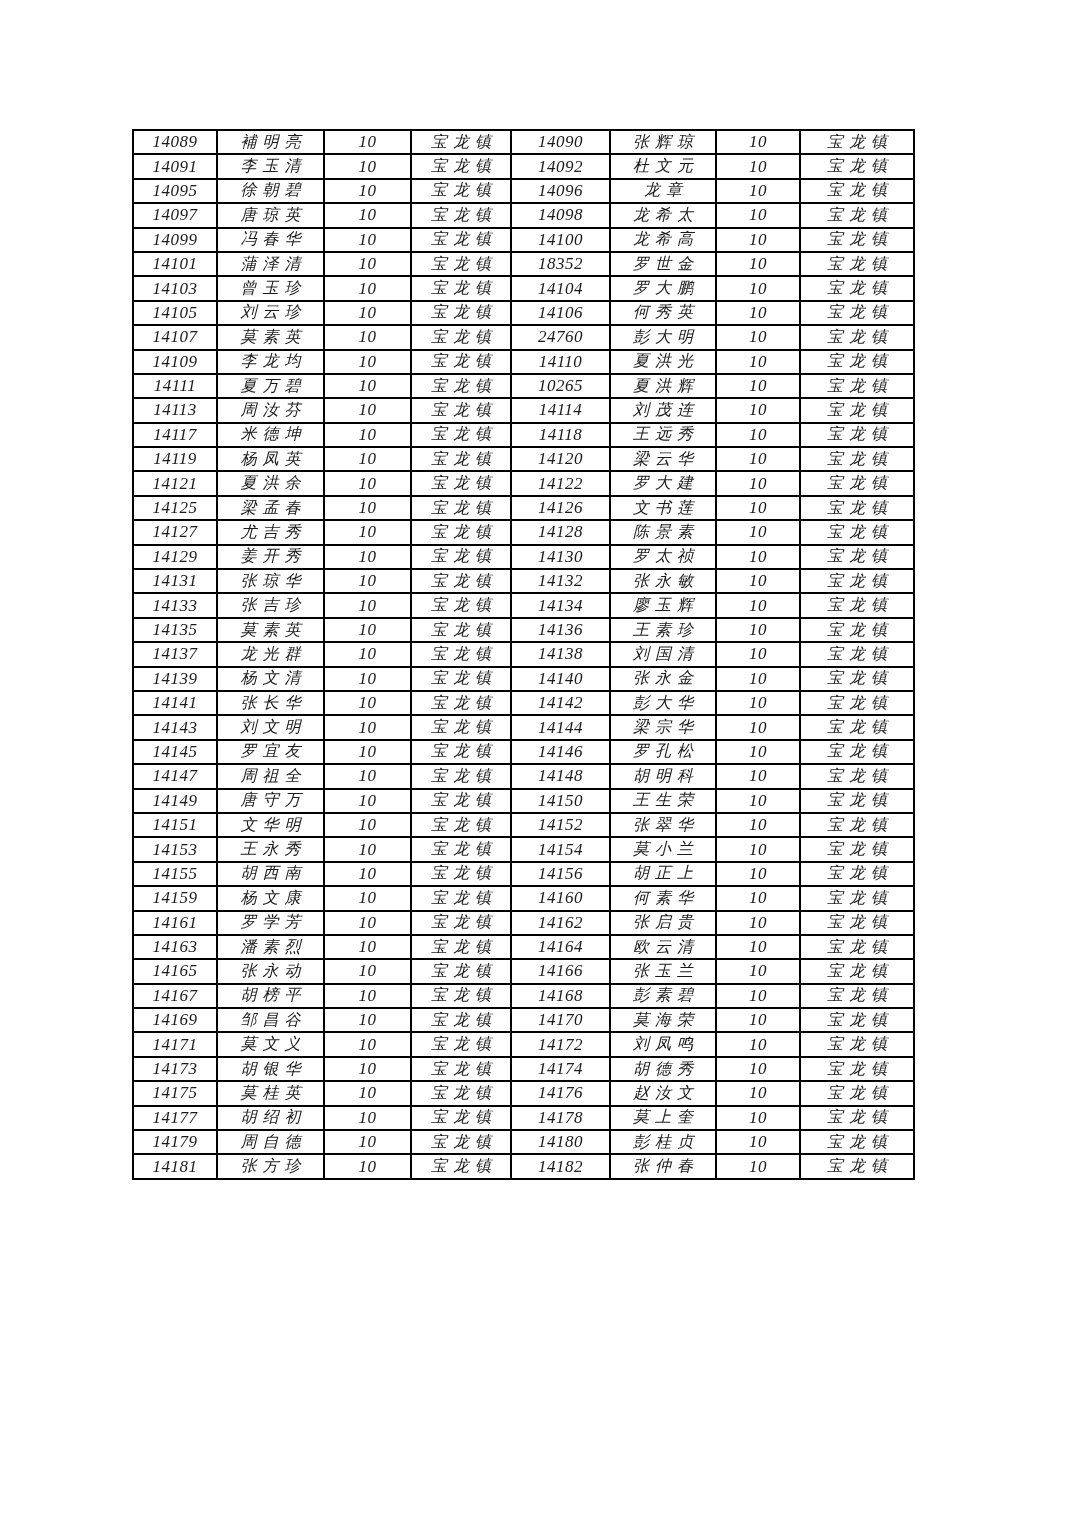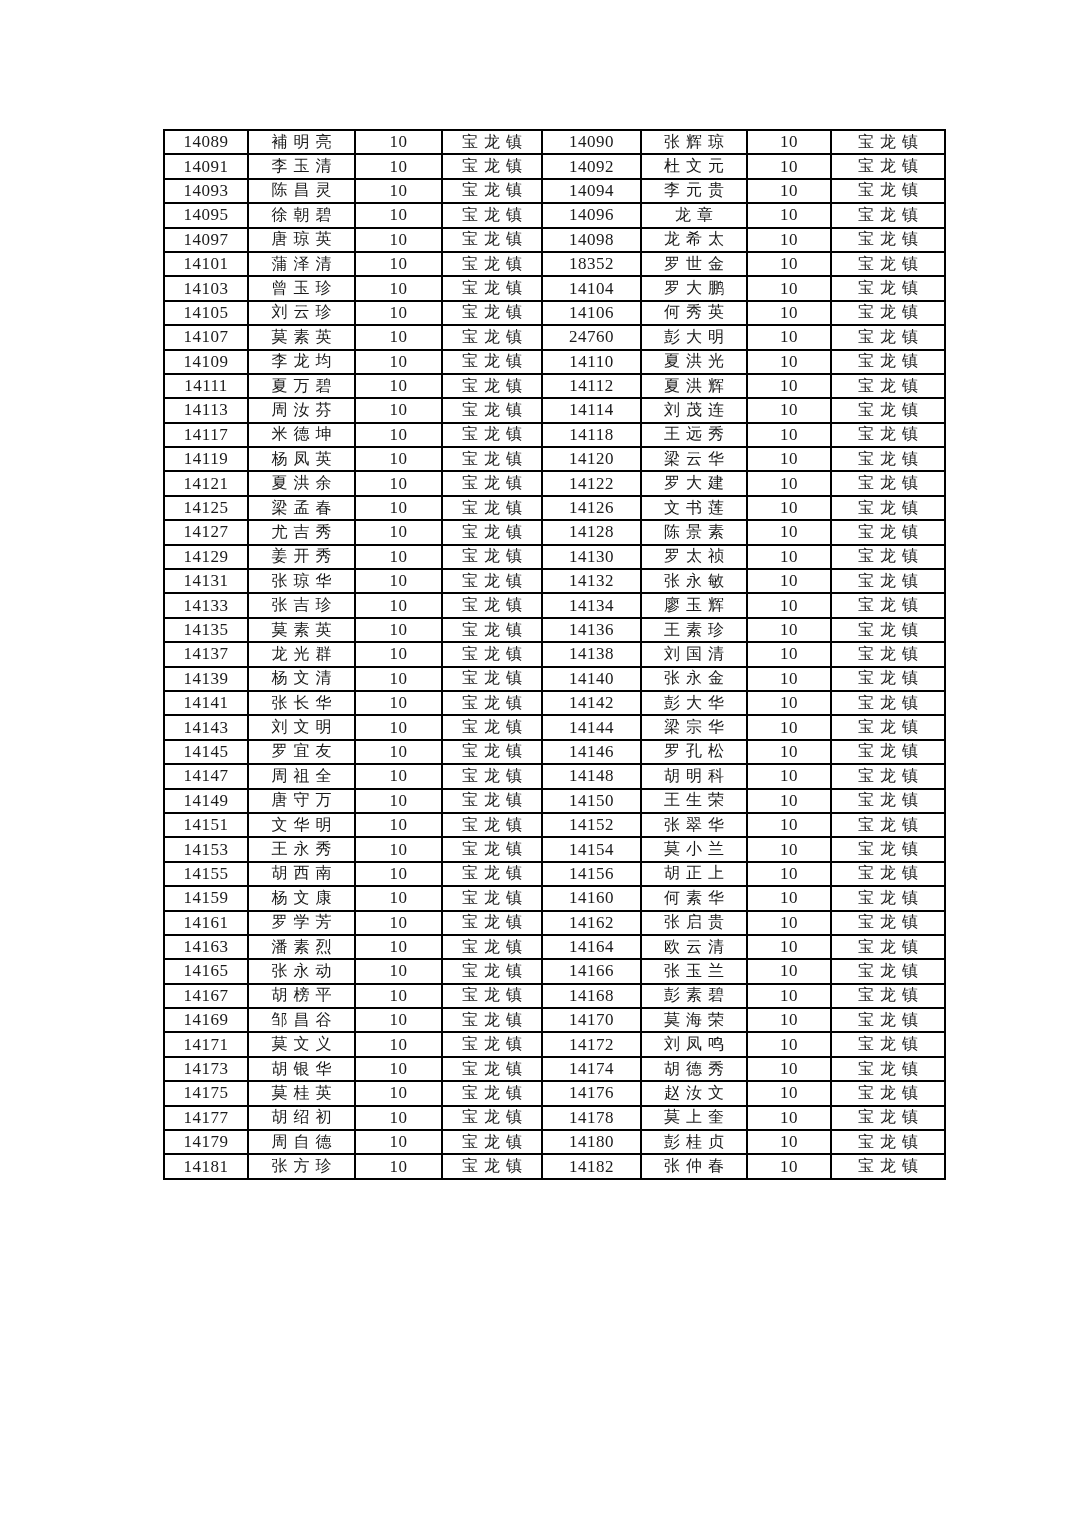--- a/index.html
+++ b/index.html
@@ -8,25 +8,26 @@
     position: relative;
     width: 1075px;
     height: 1519px;
     background: var(--page-bg, #ffffff);
     font-family: "Liberation Serif", "DejaVu Serif", serif;
     color: var(--text-color, #1a1a1a);
     overflow: hidden;
   }
   table.roster {
     position: absolute;
-    left: 163px;
+    left: 132px;
     top: 129px;
     width: 781px;
     border-collapse: collapse;
     table-layout: fixed;
+    font-style: italic;
   }
   table.roster td {
     border: 2px solid var(--border-color, #000000);
     height: 24.4px;
     text-align: center;
     vertical-align: middle;
     white-space: nowrap;
     overflow: hidden;
     padding: 0;
   }
@@ -72,50 +73,50 @@
           <td class="num">14091</td>
           <td class="cjk">李玉清</td>
           <td class="num">10</td>
           <td class="cjk">宝龙镇</td>
           <td class="num">14092</td>
           <td class="cjk">杜文元</td>
           <td class="num">10</td>
           <td class="cjk">宝龙镇</td>
         </tr>
         <tr>
-          <td class="num">14093</td>
-          <td class="cjk">陈昌灵</td>
-          <td class="num">10</td>
-          <td class="cjk">宝龙镇</td>
-          <td class="num">14094</td>
-          <td class="cjk">李元贵</td>
-          <td class="num">10</td>
-          <td class="cjk">宝龙镇</td>
-        </tr>
-        <tr>
           <td class="num">14095</td>
           <td class="cjk">徐朝碧</td>
           <td class="num">10</td>
           <td class="cjk">宝龙镇</td>
           <td class="num">14096</td>
           <td class="cjk">龙章</td>
           <td class="num">10</td>
           <td class="cjk">宝龙镇</td>
         </tr>
         <tr>
           <td class="num">14097</td>
           <td class="cjk">唐琼英</td>
           <td class="num">10</td>
           <td class="cjk">宝龙镇</td>
           <td class="num">14098</td>
           <td class="cjk">龙希太</td>
           <td class="num">10</td>
           <td class="cjk">宝龙镇</td>
         </tr>
         <tr>
+          <td class="num">14099</td>
+          <td class="cjk">冯春华</td>
+          <td class="num">10</td>
+          <td class="cjk">宝龙镇</td>
+          <td class="num">14100</td>
+          <td class="cjk">龙希高</td>
+          <td class="num">10</td>
+          <td class="cjk">宝龙镇</td>
+        </tr>
+        <tr>
           <td class="num">14101</td>
           <td class="cjk">蒲泽清</td>
           <td class="num">10</td>
           <td class="cjk">宝龙镇</td>
           <td class="num">18352</td>
           <td class="cjk">罗世金</td>
           <td class="num">10</td>
           <td class="cjk">宝龙镇</td>
         </tr>
         <tr>
@@ -156,21 +157,21 @@
           <td class="num">14110</td>
           <td class="cjk">夏洪光</td>
           <td class="num">10</td>
           <td class="cjk">宝龙镇</td>
         </tr>
         <tr>
           <td class="num">14111</td>
           <td class="cjk">夏万碧</td>
           <td class="num">10</td>
           <td class="cjk">宝龙镇</td>
-          <td class="num">14112</td>
+          <td class="num">10265</td>
           <td class="cjk">夏洪辉</td>
           <td class="num">10</td>
           <td class="cjk">宝龙镇</td>
         </tr>
         <tr>
           <td class="num">14113</td>
           <td class="cjk">周汝芬</td>
           <td class="num">10</td>
           <td class="cjk">宝龙镇</td>
           <td class="num">14114</td>

